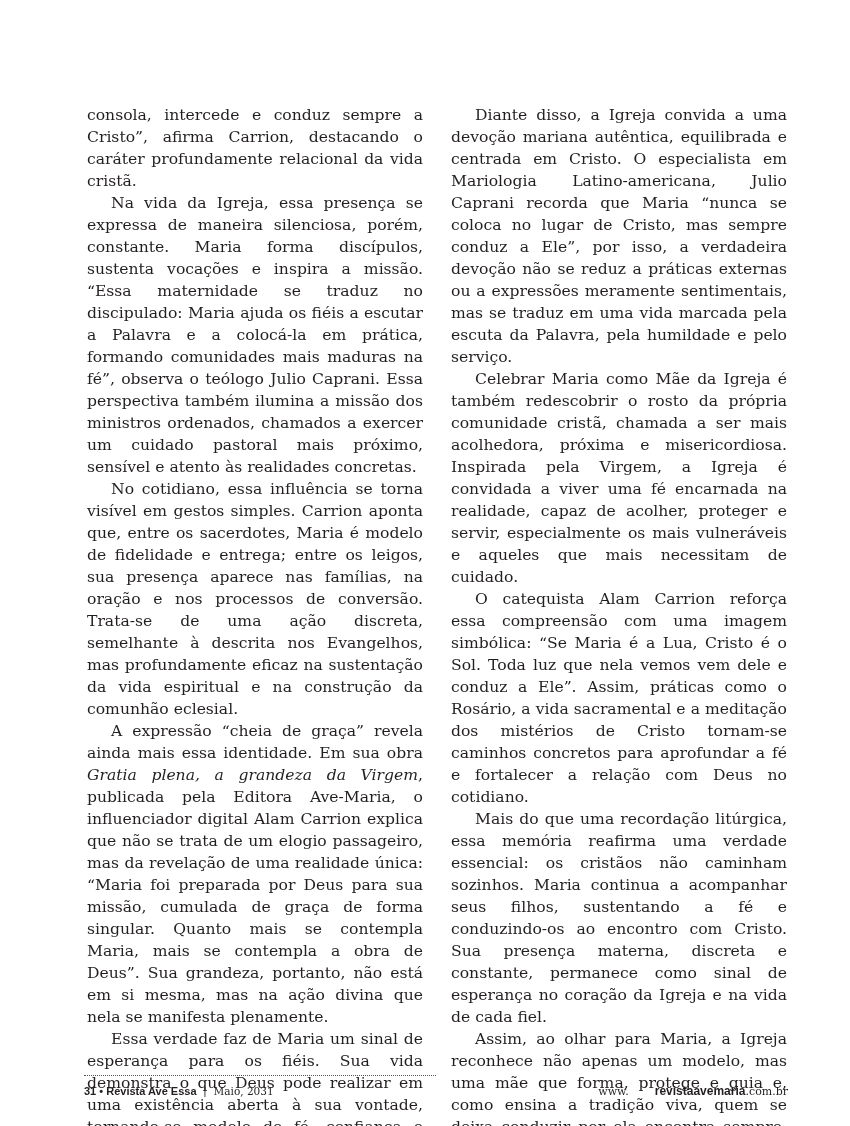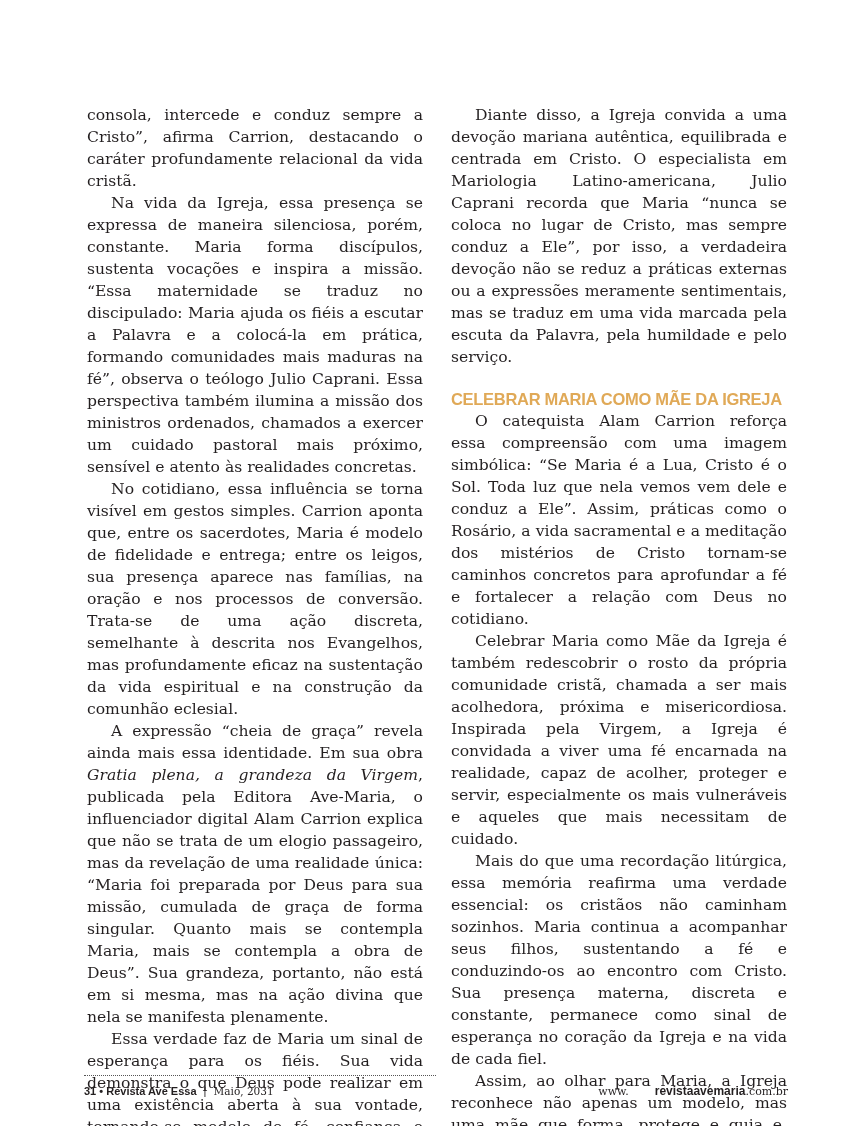--- a/index.html
+++ b/index.html
@@ -25,23 +25,22 @@
 <div class="col left">
   <p class="cont">consola, intercede e conduz sempre a Cristo”, afirma Carrion, destacando o caráter profun­damente relacional da vida cristã.</p>
   <p>Na vida da Igreja, essa presença se expres­sa de maneira silenciosa, porém, constante. Maria forma discípulos, sustenta vocações e inspira a missão. “Essa maternidade se traduz no discipulado: Maria ajuda os fiéis a escutar a Palavra e a colocá-la em prática, formando comunidades mais maduras na fé”, observa o teólogo Julio Caprani. Essa perspectiva tam­bém ilumina a missão dos ministros ordena­dos, chamados a exercer um cuidado pastoral mais próximo, sensível e atento às realidades concretas.</p>
   <p>No cotidiano, essa influência se torna vi­sível em gestos simples. Carrion aponta que, entre os sacerdotes, Maria é modelo de fide­lidade e entrega; entre os leigos, sua presença aparece nas famílias, na oração e nos processos de conversão. Trata-se de uma ação discreta, semelhante à descrita nos Evangelhos, mas profundamente eficaz na sustentação da vida espiritual e na construção da comunhão ecle­sial.</p>
   <p><span>A expressão “cheia de graça” revela ain­da mais essa identidade. Em sua obra </span><i>Gratia plena, a grandeza da Virgem</i><span>, publicada pela Editora Ave-Maria, o influenciador digital Alam Carrion explica que não se trata de um elogio passageiro, mas da revelação de uma realidade única: “Maria foi preparada por Deus para sua missão, cumulada de graça de forma singular. Quanto mais se contempla Maria, mais se contempla a obra de Deus”. Sua gran­deza, portanto, não está em si mesma, mas na ação divina que nela se manifesta plenamente.</span></p>
   <p>Essa verdade faz de Maria um sinal de es­perança para os fiéis. Sua vida demonstra o que Deus pode realizar em uma existência aberta à sua vontade, tornando-se modelo de fé, confiança e entrega. Em tempos marcados por incertezas e fragilidades, sua maternidade</p>
 </div>
 
 <div class="col right">
   <p>Diante disso, a Igreja convida a uma devoção mariana autêntica, equilibrada e centrada em Cristo. O especialista em Mariologia Latino­-americana, Julio Caprani recorda que Maria “nunca se coloca no lugar de Cristo, mas sempre conduz a Ele”, por isso, a verdadeira devoção não se reduz a práticas externas ou a expres­sões meramente sentimentais, mas se traduz em uma vida marcada pela escuta da Palavra, pela humildade e pelo serviço.</p>
-  <div class="heading">CELEBRAR MARIA COMO MÃE DA IGREJA</div>
+  <p>Celebrar Maria como Mãe da Igreja é tam­bém redescobrir o rosto da própria comunidade cristã, chamada a ser mais acolhedora, próxima e misericordiosa. Inspirada pela Virgem, a Igreja é convidada a viver uma fé encarnada na realidade, capaz de acolher, proteger e servir, especialmente os mais vulneráveis e aqueles que mais necessitam de cuidado.</p>
   <p>O catequista Alam Carrion reforça essa compreensão com uma imagem simbólica: “Se Maria é a Lua, Cristo é o Sol. Toda luz que nela vemos vem dele e conduz a Ele”. Assim, práticas como o Rosário, a vida sacramental e a meditação dos mistérios de Cristo tornam-se caminhos concretos para aprofundar a fé e fortalecer a relação com Deus no cotidiano.</p>
-  <p>Celebrar Maria como Mãe da Igreja é tam­bém redescobrir o rosto da própria comunidade cristã, chamada a ser mais acolhedora, próxima e misericordiosa. Inspirada pela Virgem, a Igreja é convidada a viver uma fé encarnada na realidade, capaz de acolher, proteger e servir, especialmente os mais vulneráveis e aqueles que mais necessitam de cuidado.</p>
   <p>Mais do que uma recordação litúrgica, essa memória reafirma uma verdade essencial: os cristãos não caminham sozinhos. Maria con­tinua a acompanhar seus filhos, sustentando a fé e conduzindo-os ao encontro com Cristo. Sua presença materna, discreta e constante, permanece como sinal de esperança no coração da Igreja e na vida de cada fiel.</p>
   <p><span>Assim, ao olhar para Maria, a Igreja reco­nhece não apenas um modelo, mas uma mãe que forma, protege e guia e, como ensina a tradição viva, quem se deixa conduzir por ela encontra sempre, com segurança, o próprio Cristo.</span></p>
 </div>
 
 <div class="footer-line"></div>
 <div class="footer-left">
   <span class="pg">31</span>
   <span class="pg">•</span>
   <span class="pg">Revista Ave Essa</span>
   <span class="sep">|</span>

